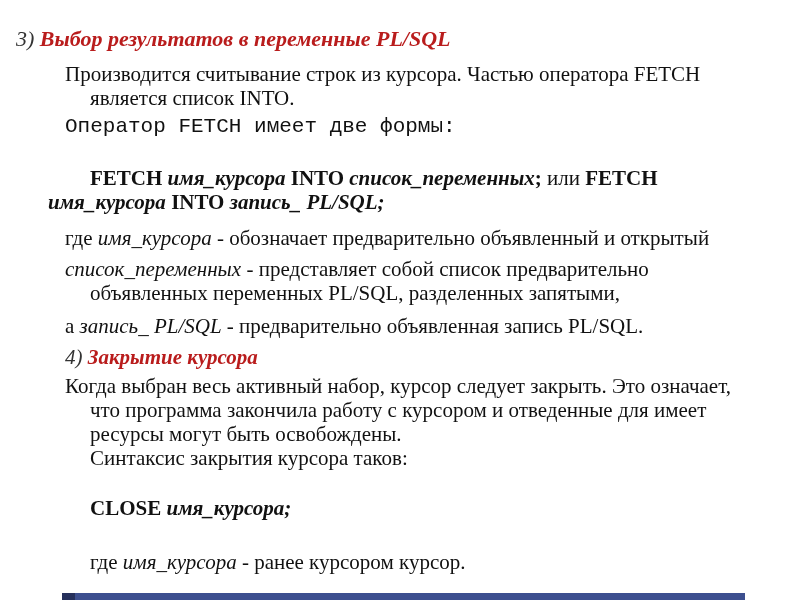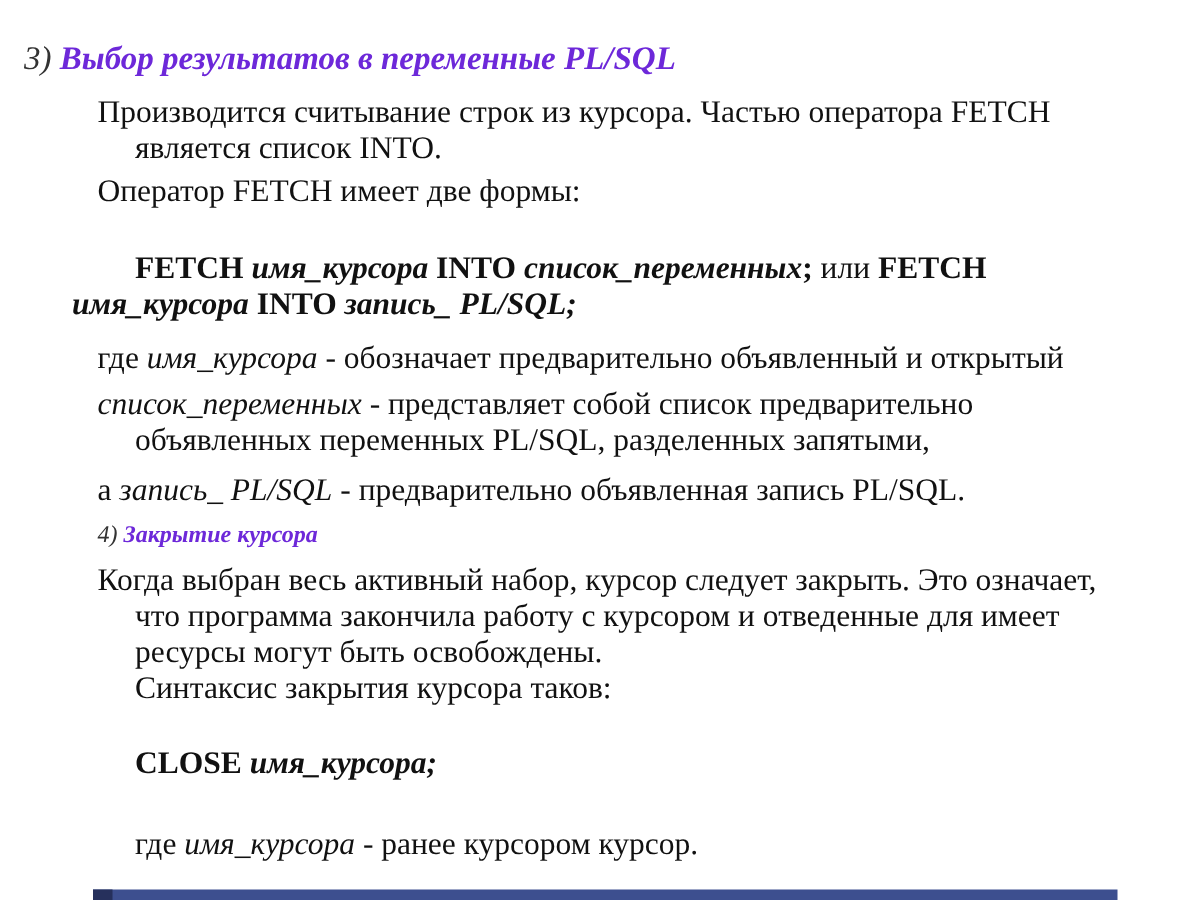--- a/index.html
+++ b/index.html
@@ -5,31 +5,31 @@
   html,body{margin:0;padding:0;}
   body{width:800px;height:600px;overflow:hidden;background:#ffffff;}
   .slide{
     position:relative;width:800px;height:600px;background:#ffffff;
     font-family:"Liberation Serif","DejaVu Serif",serif;
     font-size:21px;line-height:24px;color:#111111;
     box-sizing:border-box;padding-top:26px;
   }
   .heading{margin:0 0 0 16px;font-size:22px;line-height:26px;font-style:italic;}
   .heading .num{color:#333333;font-style:italic;}
-  .heading .red{color:#6d28d9;font-weight:600;font-style:italic;}
+  .heading .red{color:#b91c1c;font-weight:600;font-style:italic;}
   .line{white-space:nowrap;}
   .ind-first{margin-left:65px;}   
   .ind-cont{margin-left:90px;}    
   .ind-syn1{margin-left:90px;}    
   .ind-syn2{margin-left:48px;}    
   .it{font-style:italic;}
   .b{font-weight:bold;}
   .bi{font-weight:bold;font-style:italic;}
   .sp-title{margin-top:10px;}
-  .sp-p1{margin-top:5px;}
+  .sp-p1{margin-top:5px;font-family:Liberation Mono, monospace;}
   .sp-forms{margin-top:27px;}
   .sp-fetch{margin-top:12px;}
   .sp-where{margin-top:7px;}
   .sp-var{margin-top:9px;}
   .sp-rec{margin-top:6px;}
   .sp-h4{margin-top:4px;}
   .sp-close{margin-top:26px;}
   .sp-where2{margin-top:30px;}
   .scrollbar{
     position:absolute;left:62px;bottom:0;width:683px;height:7px;
@@ -66,21 +66,21 @@
 
   <div class="sp-where">
     <div class="line ind-first"><span class="it">список_переменных</span><span> - представляет собой список предварительно</span></div>
     <div class="line ind-cont">объявленных переменных PL/SQL, разделенных запятыми,</div>
   </div>
 
   <div class="sp-var">
     <div class="line ind-first"><span>а </span><span class="it">запись_ PL/SQL</span><span> - предварительно объявленная запись PL/SQL.</span></div>
   </div>
 
-  <div class="heading sp-rec" style="margin-left:65px;font-size:16px;"><span class="num">4) </span><span class="red">Закрытие курсора</span></div>
+  <div class="heading sp-rec" style="margin-left:65px;font-size:21px;"><span class="num">4) </span><span class="red">Закрытие курсора</span></div>
 
   <div class="sp-h4">
     <div class="line ind-first">Когда выбран весь активный набор, курсор следует закрыть. Это означает,</div>
     <div class="line ind-cont">что программа закончила работу с курсором и отведенные для имеет</div>
     <div class="line ind-cont">ресурсы могут быть освобождены.</div>
     <div class="line ind-cont">Синтаксис закрытия курсора таков:</div>
   </div>
 
   <div class="sp-close">
     <div class="line ind-syn1"><span class="b">CLOSE </span><span class="bi">имя_курсора;</span></div>

